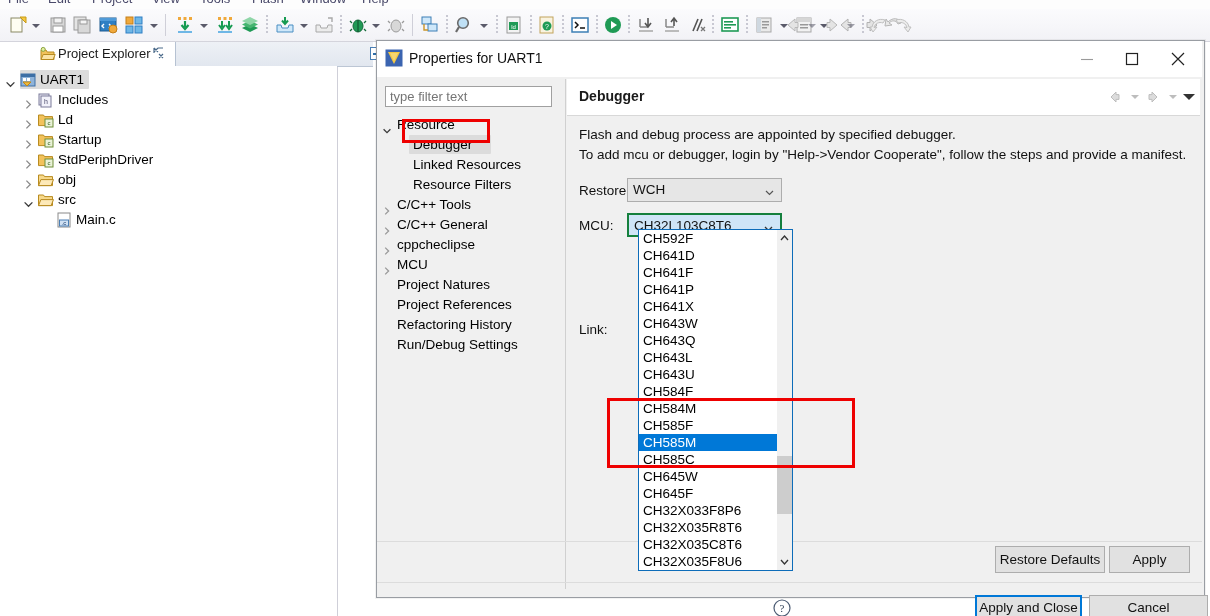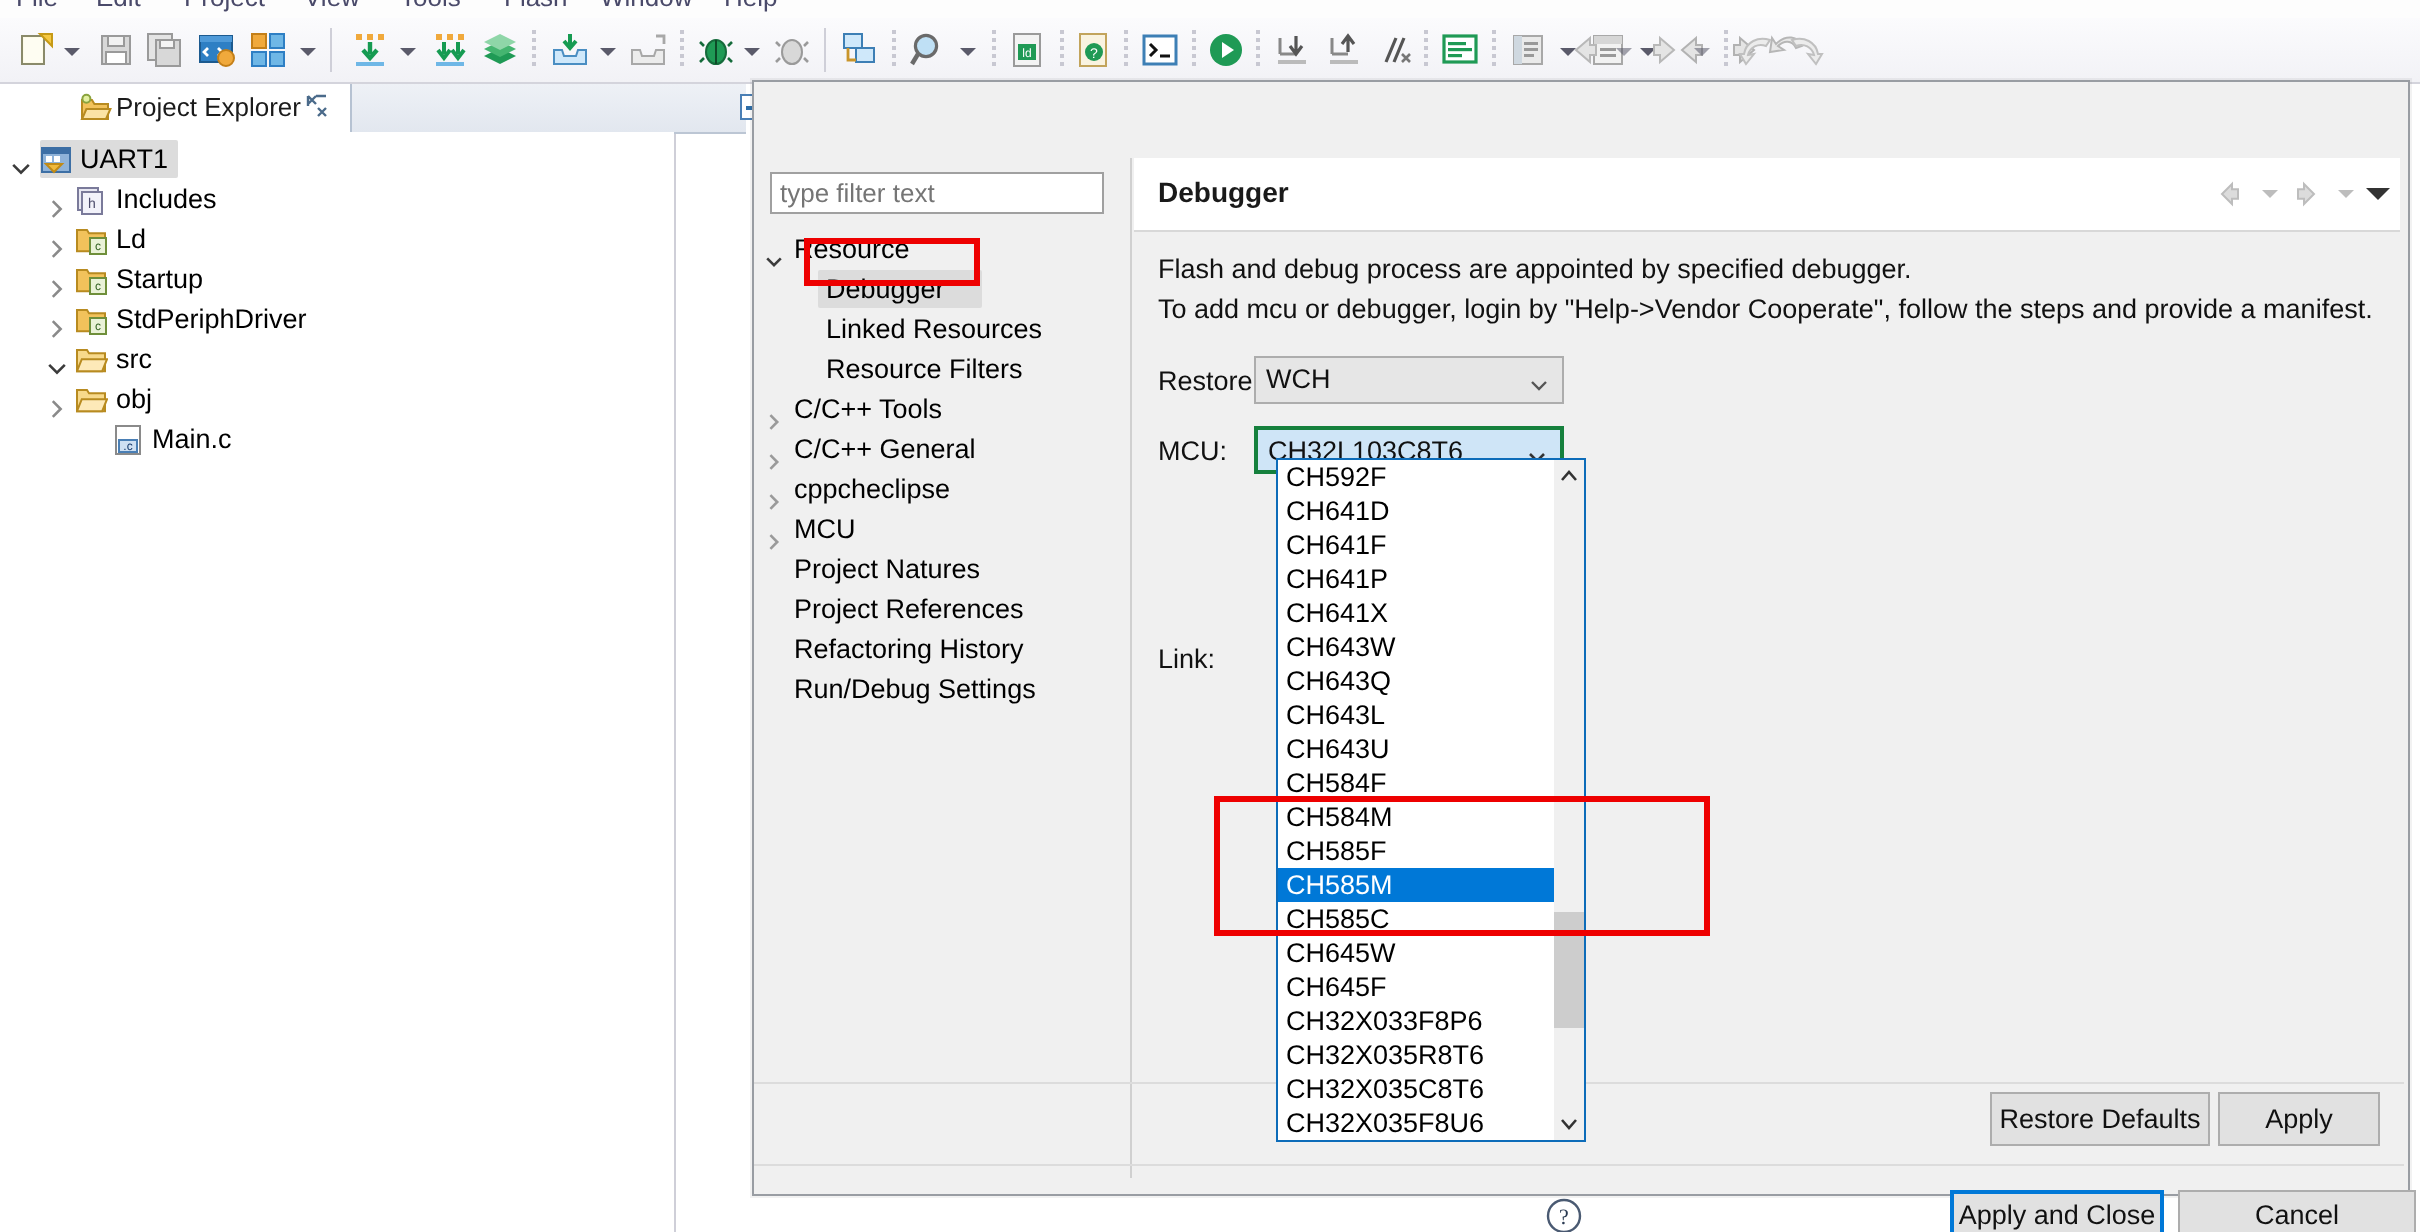--- a/index.html
+++ b/index.html
@@ -449,51 +449,75 @@
             </svg></span>
           <span style="position: absolute; left: 38px; top: 2px; width: 16px; height: 16px;"><svg viewBox="0 0 16 16">
               <path d="M0.5 3 l5 0 1 1.6 8 0 0 9 -14 0z" fill="#f2c25b" stroke="#b88b20"></path>
               <rect x="7" y="7" width="8" height="8" fill="#eaf2d8" stroke="#6f8f3a"></rect>
               <text x="11" y="13" font-size="6" fill="#2f5f1f" text-anchor="middle" font-family="sans-serif">c</text>
             </svg></span>
           <span class="tlabel" style="left: 58px;">StdPeriphDriver</span>
         </div>
         <div class="trow">
           <span class="tw" style="left: 24px;"><svg viewBox="0 0 9 9">
-              <path d="M0.6 2.4 L4.5 6.3 L8.4 2.4" stroke="#3b3b3b" stroke-width="1.3" fill="none"></path>
+              <path d="M2.4 0.6 L6.3 4.5 L2.4 8.4" stroke="#8a8a8a" stroke-width="1.3" fill="none"></path>
             </svg></span>
           <span style="position: absolute; left: 38px; top: 2px; width: 16px; height: 16px;"><svg viewBox="0 0 16 16">
               <path d="M0.5 3 l5 0 1 1.6 8 0 0 9 -14 0z" fill="#f7d98b" stroke="#b88b20"></path>
               <path d="M0.5 13.6 l2.4 -6 12.6 0 -2.4 6z" fill="#fde9b8" stroke="#b88b20"></path>
             </svg></span>
-          <span class="tlabel" style="left: 58px;">src</span>
+          <span class="tlabel" style="left: 58px;">obj</span>
         </div>
         <div class="trow">
           <span class="tw" style="left: 24px;"><svg viewBox="0 0 9 9">
-              <path d="M2.4 0.6 L6.3 4.5 L2.4 8.4" stroke="#8a8a8a" stroke-width="1.3" fill="none"></path>
+              <path d="M0.6 2.4 L4.5 6.3 L8.4 2.4" stroke="#3b3b3b" stroke-width="1.3" fill="none"></path>
             </svg></span>
           <span style="position: absolute; left: 38px; top: 2px; width: 16px; height: 16px;"><svg viewBox="0 0 16 16">
               <path d="M0.5 3 l5 0 1 1.6 8 0 0 9 -14 0z" fill="#f7d98b" stroke="#b88b20"></path>
               <path d="M0.5 13.6 l2.4 -6 12.6 0 -2.4 6z" fill="#fde9b8" stroke="#b88b20"></path>
             </svg></span>
-          <span class="tlabel" style="left: 58px;">obj</span>
+          <span class="tlabel" style="left: 58px;">src</span>
         </div>
         <div class="trow">
           <span style="position: absolute; left: 56px; top: 2px; width: 16px; height: 16px;"><svg viewBox="0 0 16 16">
               <rect x="2" y="1" width="12" height="14" fill="#fff" stroke="#8a8a8a"></rect>
               <rect x="3.5" y="8" width="9" height="6" fill="#cfe0f2" stroke="#4a7fb5"></rect>
               <text x="8" y="13" font-size="6" fill="#15396b" text-anchor="middle" font-family="sans-serif">.c</text>
             </svg></span>
           <span class="tlabel" style="left: 76px;">Main.c</span>
         </div>
       </div>
   </div>
 
   <div class="dlg">
 
+    <div class="dlg-title">
+      <svg class="dlg-icon" viewBox="0 0 18 18">
+        <rect x="0.5" y="0.5" width="17" height="17" fill="#3b64b0"></rect>
+        <path d="M3 3 l12 0 -6 12z" fill="#f5c842"></path>
+        <path d="M5 4 l8 0 -4 8z" fill="#fff" opacity=".25"></path>
+      </svg>
+      <div class="dlg-title-text">Properties for UART1</div>
+
+      <div class="wbtn" style="left:687px;">
+        <svg viewBox="0 0 46 36" style="width:46px;height:36px;">
+          <path d="M17 18.5 l12 0" stroke="#9a9a9a" stroke-width="1.1"></path>
+          </svg>
+      </div>
+      <div class="wbtn" style="left:732px;">
+        <svg viewBox="0 0 46 36" style="width:46px;height:36px;">
+          <rect x="17.5" y="12.5" width="11" height="11" fill="none" stroke="#222" stroke-width="1.2"></rect>
+          </svg>
+      </div>
+      <div class="wbtn" style="left:778px;">
+        <svg viewBox="0 0 46 36" style="width:46px;height:36px;">
+          <path d="M17 12 l12 12 M29 12 l-12 12" stroke="#222" stroke-width="1.2"></path>
+          </svg>
+      </div>
+    </div>
 
     <div class="dlg-body">
 
       <input class="filter" type="text" value="" placeholder="type filter text" style="">
 
       <div class="tree2" id="dlg-tree">
           <div class="t2row">
             <span class="t2arrow" style="left: 0px;"><svg viewBox="0 0 8 8">
                 <path d="M0.6 2.2 L4 5.6 L7.4 2.2" stroke="#3b3b3b" stroke-width="1.3" fill="none"></path>
               </svg></span>

